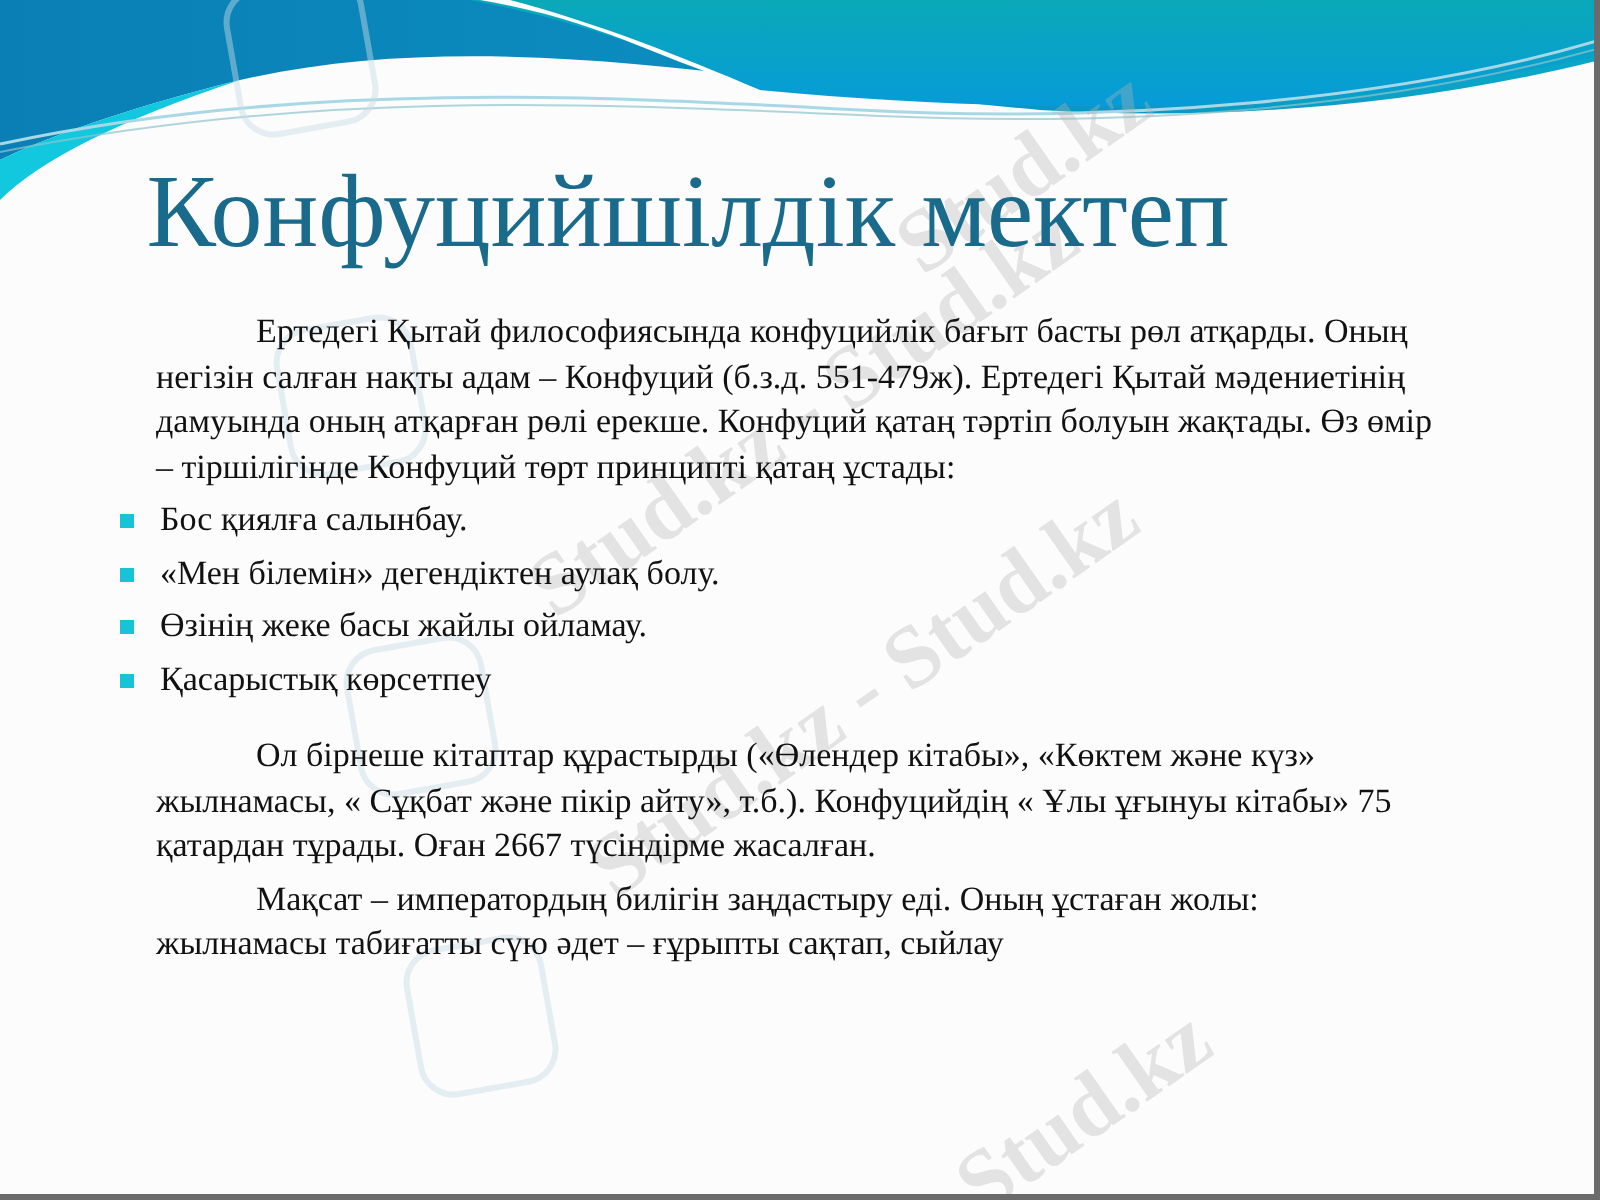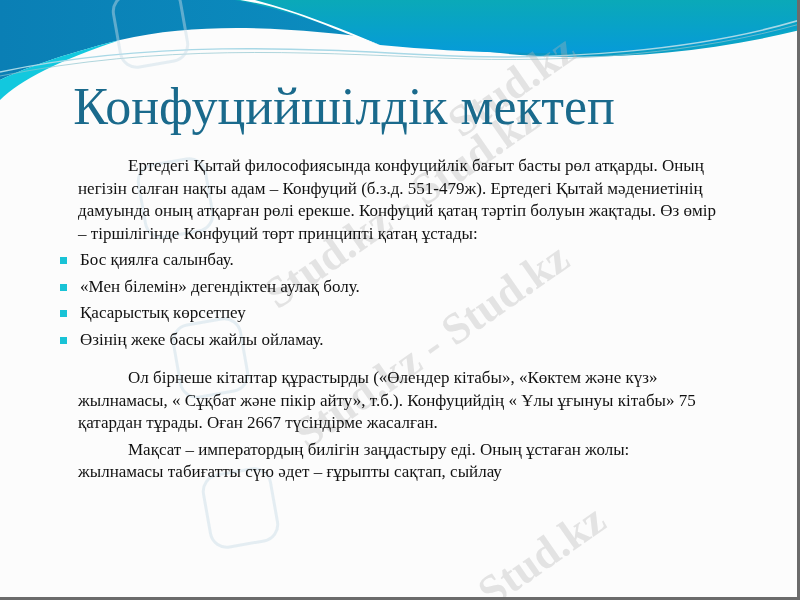--- a/index.html
+++ b/index.html
@@ -49,19 +49,19 @@
   <div class="watermark" style="left:270px;top:320px;font-size:44px;">Stud.kz - Stud.kz</div>
   <div class="watermark" style="left:470px;top:530px;font-size:44px;">Stud.kz</div>
 
   <div class="title">Конфуцийшілдік мектеп</div>
 
   <div class="body-text">
     <p class="para">Ертедегі Қытай философиясында конфуцийлік бағыт басты рөл атқарды. Оның негізін салған нақты адам – Конфуций (б.з.д. 551-479ж). Ертедегі Қытай мәдениетінің дамуында оның атқарған рөлі ерекше. Конфуций қатаң тәртіп болуын жақтады. Өз өмір – тіршілігінде Конфуций төрт принципті қатаң ұстады:</p>
     <ul class="bullets">
       <li><span class="bullet-sq"></span><span>Бос қиялға салынбау.</span></li>
       <li><span class="bullet-sq"></span><span>«Мен білемін» дегендіктен аулақ болу.</span></li>
+      <li><span class="bullet-sq"></span><span>Өзінің жеке басы жайлы ойламау.</span></li>
       <li><span class="bullet-sq"></span><span>Қасарыстық көрсетпеу</span></li>
-      <li><span class="bullet-sq"></span><span>Өзінің жеке басы жайлы ойламау.</span></li>
     </ul>
     <p class="para">Ол бірнеше кітаптар құрастырды («Өлендер кітабы», «Көктем және күз» жылнамасы, « Сұқбат және пікір айту», т.б.). Конфуцийдің « Ұлы ұғынуы кітабы» 75 қатардан тұрады. Оған 2667 түсіндірме жасалған.</p>
     <p class="para" style="margin-top:4px;">Мақсат – императордың билігін заңдастыру еді. Оның ұстаған жолы: жылнамасы табиғатты сүю әдет – ғұрыпты сақтап, сыйлау</p>
   </div>
 </div>
 
 </body></html>

